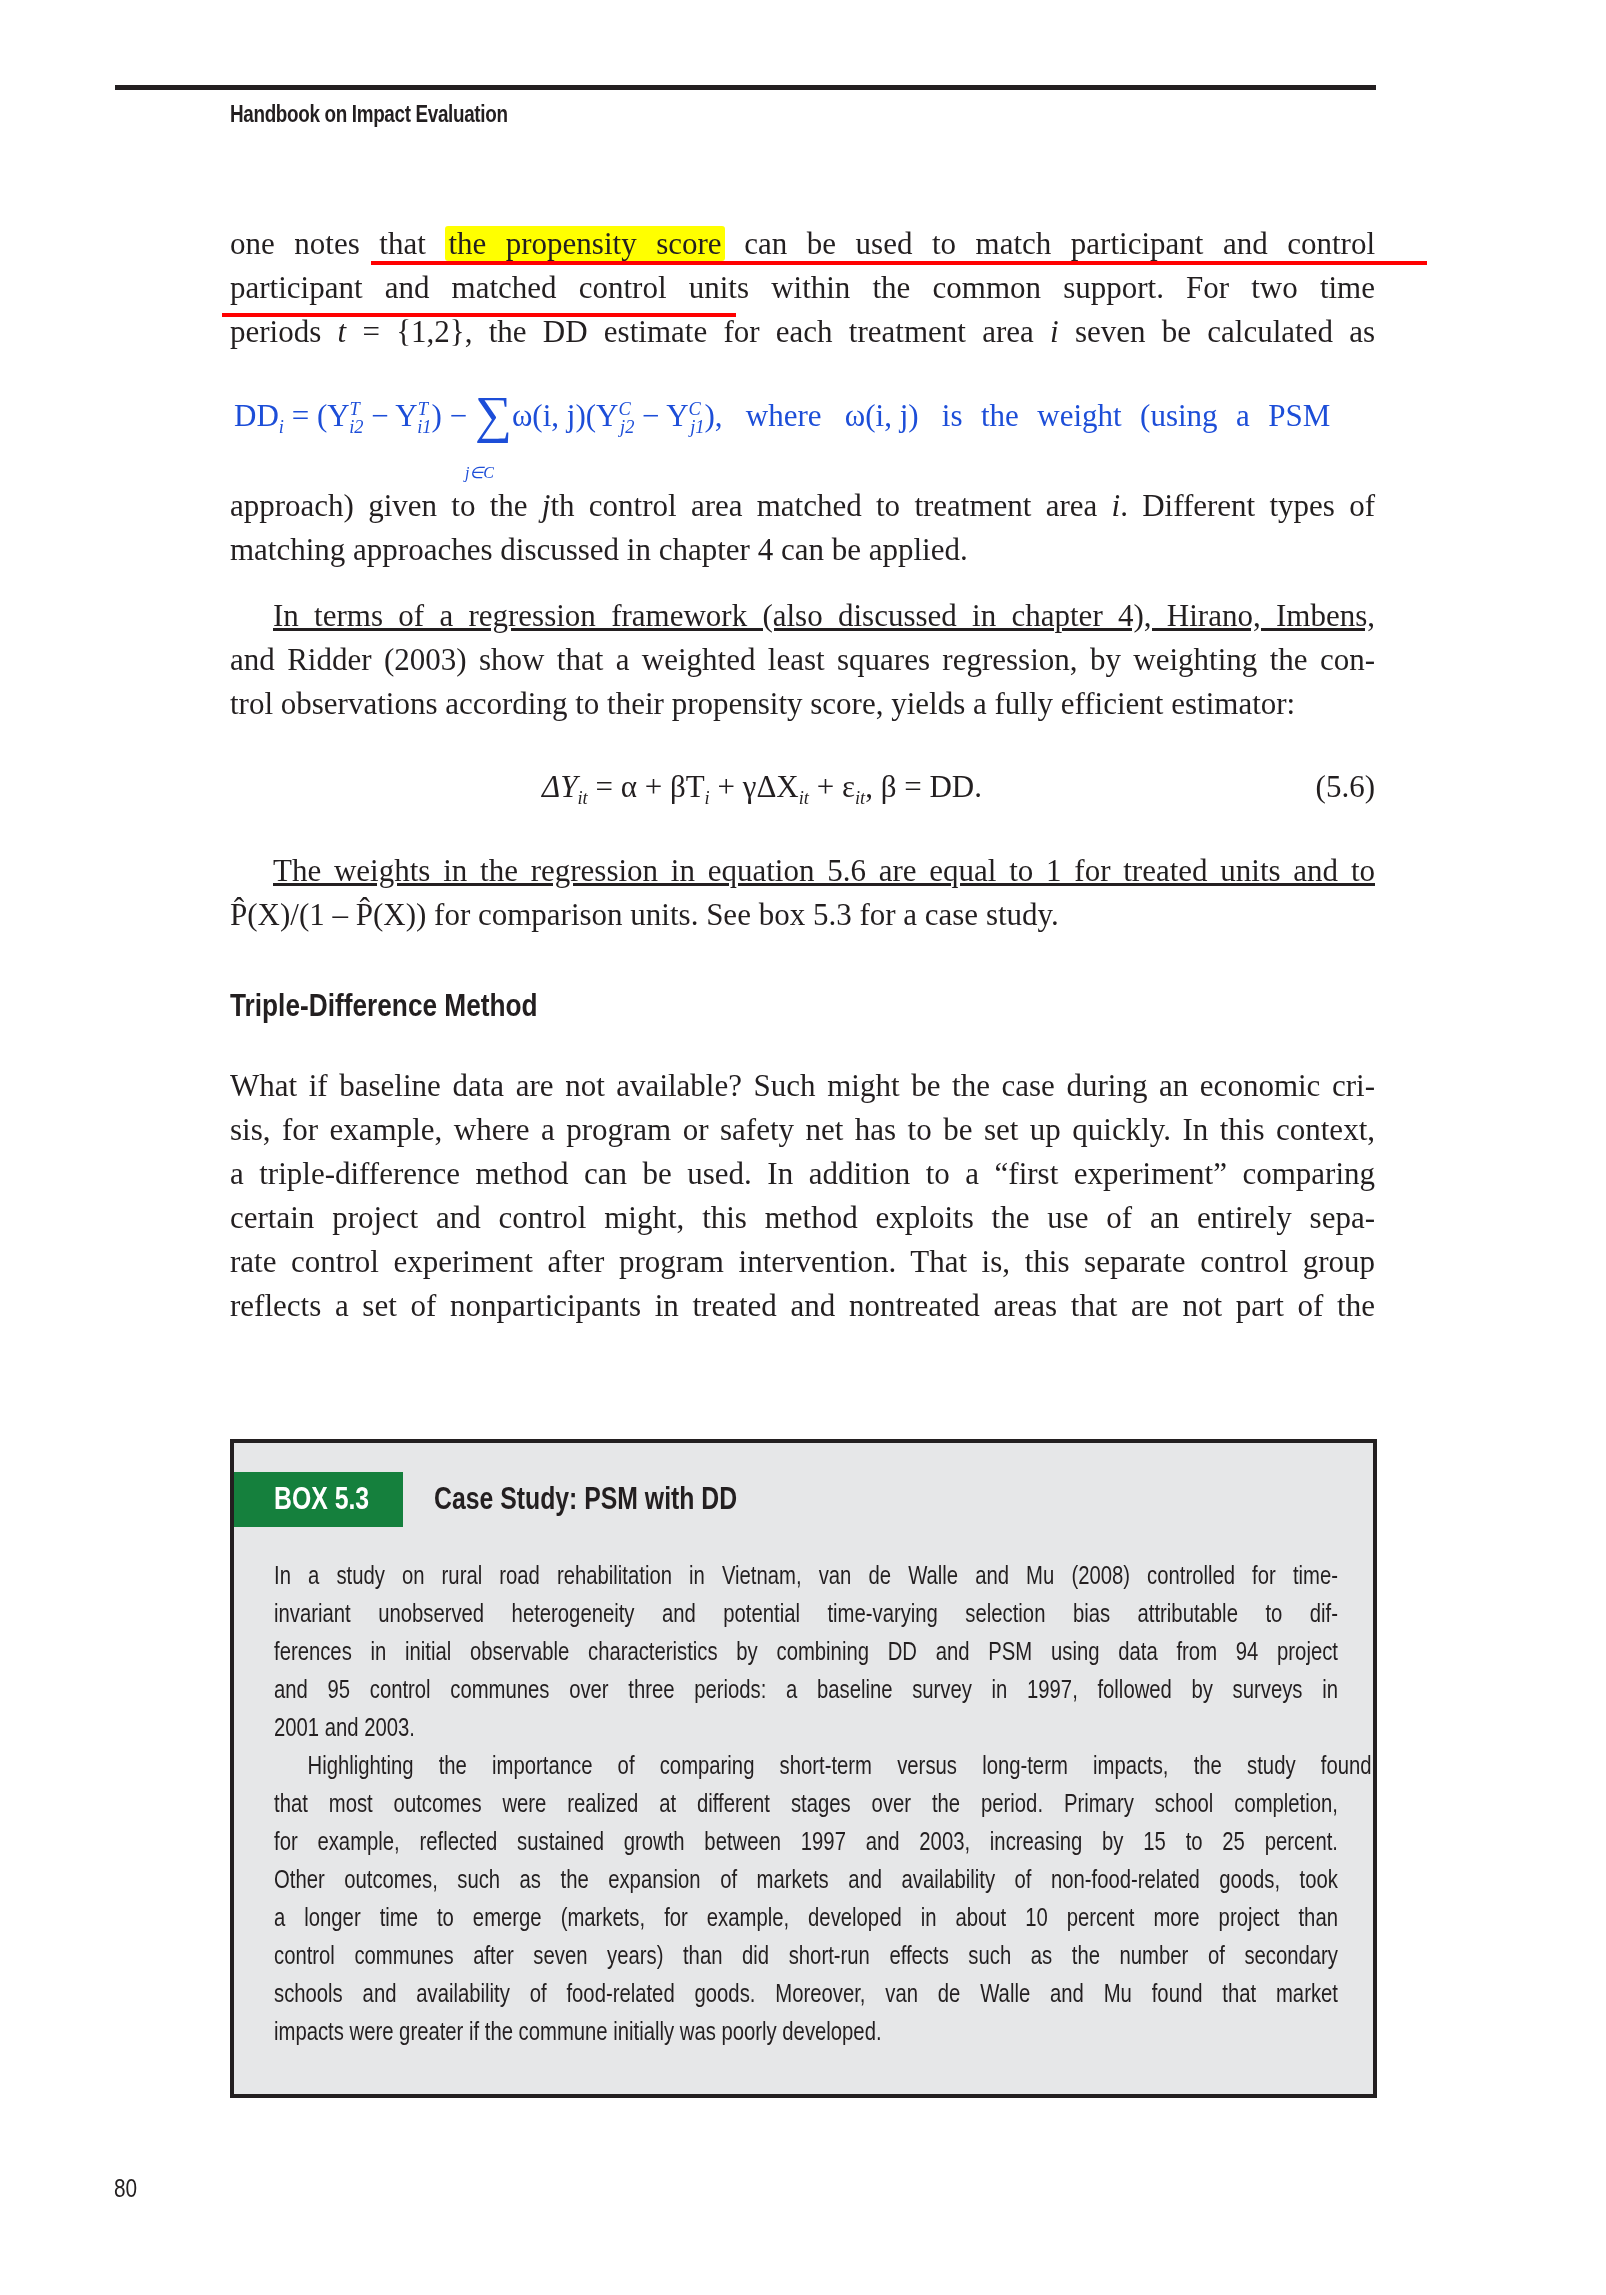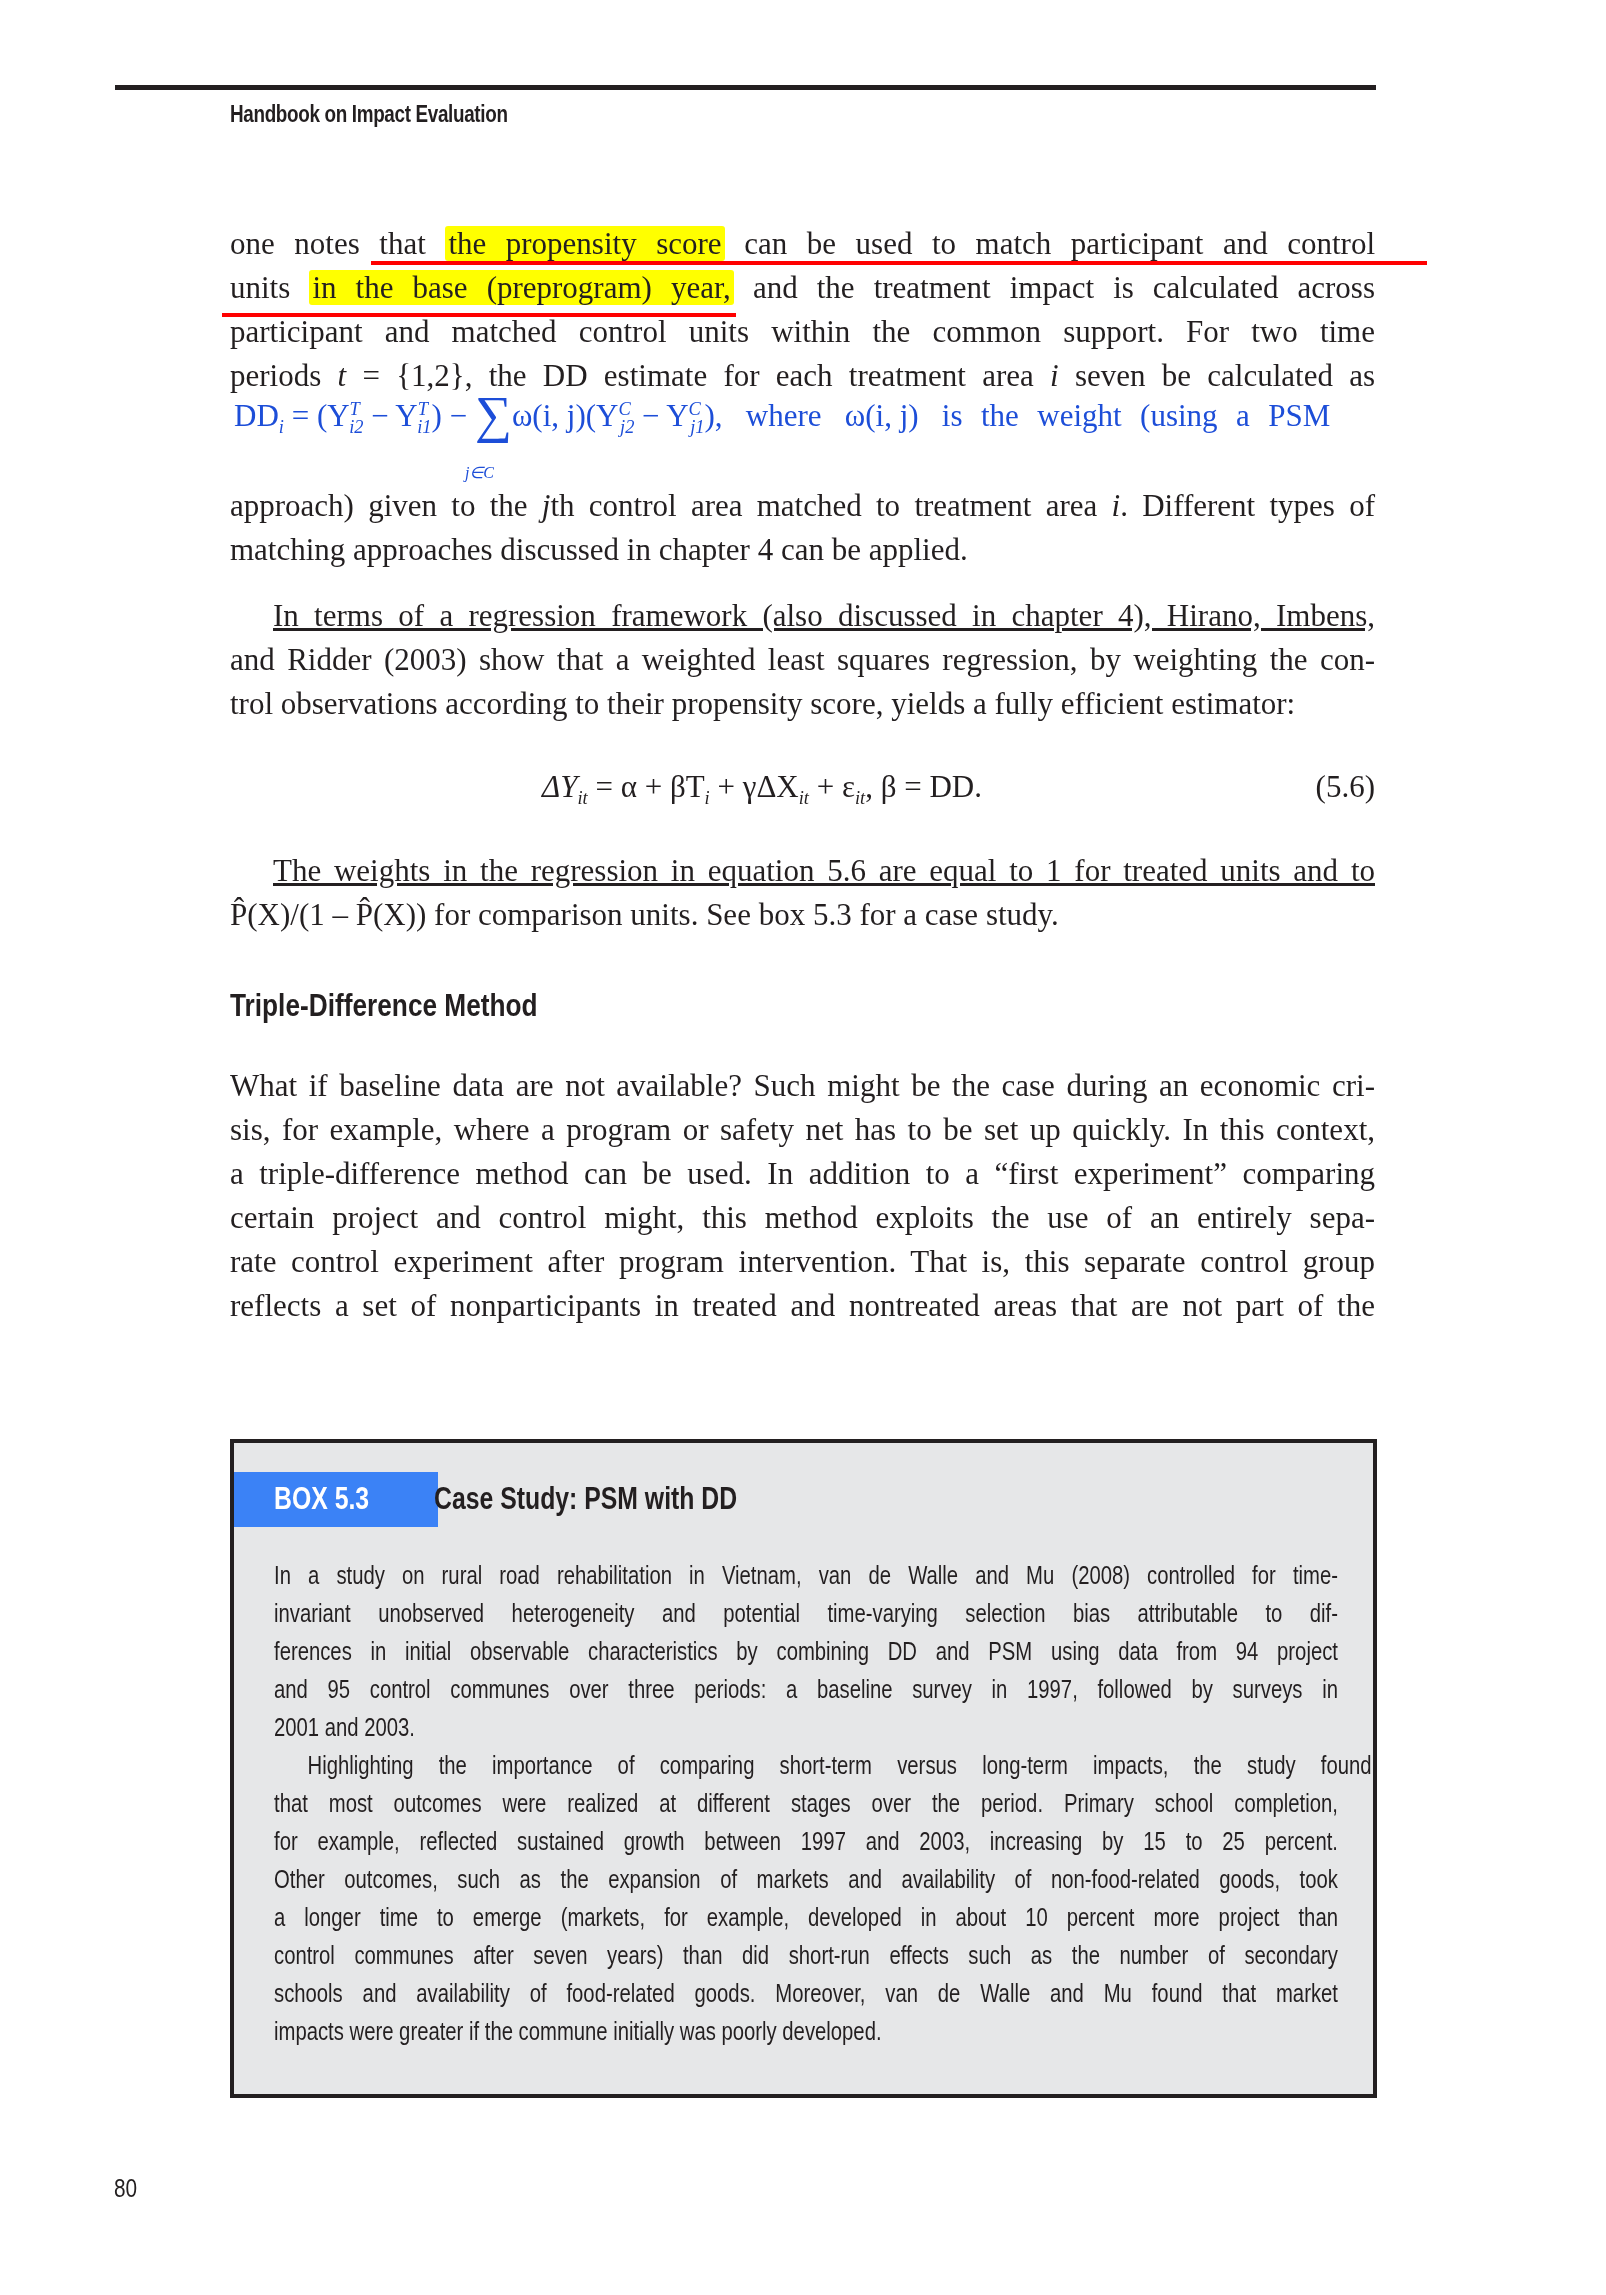--- a/index.html
+++ b/index.html
@@ -15,38 +15,37 @@
   i { font-style:italic; }
   sub, sup { font-size:18.4px; line-height:0; }
   .eq-row { position:absolute; left:234px; width:1145px; font-family:"Liberation Serif", serif; font-size:31px; color:#1d4ed8; }
   .sigma { font-size:52px; line-height:0; position:relative; top:6.1px; }
   .sigma-sub { position:absolute; font-size:16px; font-style:italic;margin-top:28px; }
   .eq56 { position:absolute; left:230px; width:1145px; top:769px; font-family:"Liberation Serif", serif; font-size:31px; }
   .eq56 .center { position:absolute; left:312px; }
   .eq56 .num { position:absolute; right:0; }
   .section-head { position:absolute; left:230px; top:987px; font-family:"Liberation Sans", sans-serif; font-weight:bold; font-size:32px; transform:scaleX(0.82); transform-origin:left top; color:#231F20; }
   .box { position:absolute; left:230px; top:1439px; width:1139px; height:651px; background:#E6E7E8; border:4.6px solid #231F20; }
-  .badge { position:absolute; left:0; top:29px; width:204px; height:55px; background:#3b82f6; }
+  .badge { position:absolute; left:0; top:29px; width:169px; height:55px; background:#15803d; }
   .badge-label { position:absolute; left:40px; top:9.2px; font-family:"Liberation Sans", sans-serif; font-weight:bold; font-size:31px; color:#ffffff; transform:scaleX(0.8); transform-origin:left top; white-space:nowrap; }
   .box-title { position:absolute; left:200px; top:38px; font-family:"Liberation Sans", sans-serif; font-weight:bold; font-size:31px; color:#231F20; transform:scaleX(0.8); transform-origin:left top; white-space:nowrap; }
   .box-body { position:absolute; left:40px; top:113px; width:1064px; font-family:"Liberation Sans", sans-serif; font-size:26px; line-height:38px; color:#231F20; }
   .box-body .bline { display:block; white-space:nowrap; height:38px; transform:scaleX(0.78); transform-origin:left top; width:128.2%; text-align:justify; text-align-last:justify; }
   .box-body .bline.last { text-align-last:left; }
   .box-body .bindent { padding-left:43px; }
   .page-number { position:absolute; left:114px; top:2173px; font-family:"Liberation Sans", sans-serif; font-size:26px; transform:scaleX(0.8); transform-origin:left top; color:#231F20; }
 </style>
 </head>
 <body>
 
 <div class="rule"></div>
 <div class="running-head">Handbook on Impact Evaluation</div>
 
 <div class="body-text" style="top:222px;">
   <span class="line"><span>one notes</span> <span>that</span> <span class="hl">the propensity score</span> <span>can be used to match participant and control</span></span>
-  <span class="line"><span>units</span> <span class="hl">in the base (preprogram) year,</span> <span>and the treatment impact is calculated across</span></span>
   <span class="line">participant and matched control units within the common support. For two time</span>
   <span class="line"><span>periods</span> <i>t</i><span> = {1,2}, the DD estimate for each treatment area</span> <i>i</i> <span>seven be calculated as</span></span>
 </div>
 
 <div class="ul" style="left:371px; top:261px; width:1056px;"></div>
 <div class="ul" style="left:222px; top:313px; width:514px;"></div>
 
 <div class="eq-row" style="top:398px; white-space:nowrap;">
   <span>DD</span><sub><i>i</i></sub><span> = (Y</span><sup><i>T</i></sup><sub style="margin-left:-10.7px;"><i>i2</i></sub><span> − Y</span><sup><i>T</i></sup><sub style="margin-left:-10.7px;"><i>i1</i></sub><span>) − </span><span class="sigma">∑</span><span style="position:relative;"><span class="sigma-sub" style="left:-47px; top:37px;">j∈C</span></span><span>ω(i, j)(Y</span><sup><i>C</i></sup><sub style="margin-left:-10.7px;"><i>j2</i></sub><span> − Y</span><sup><i>C</i></sup><sub style="margin-left:-10.7px;"><i>j1</i></sub><span>),</span>&nbsp;&nbsp; <span>where</span>&nbsp;&nbsp; <span>ω(i, j)</span>&nbsp;&nbsp; <span style="word-spacing:10.7px;">is the weight (using a PSM</span>
 </div>

